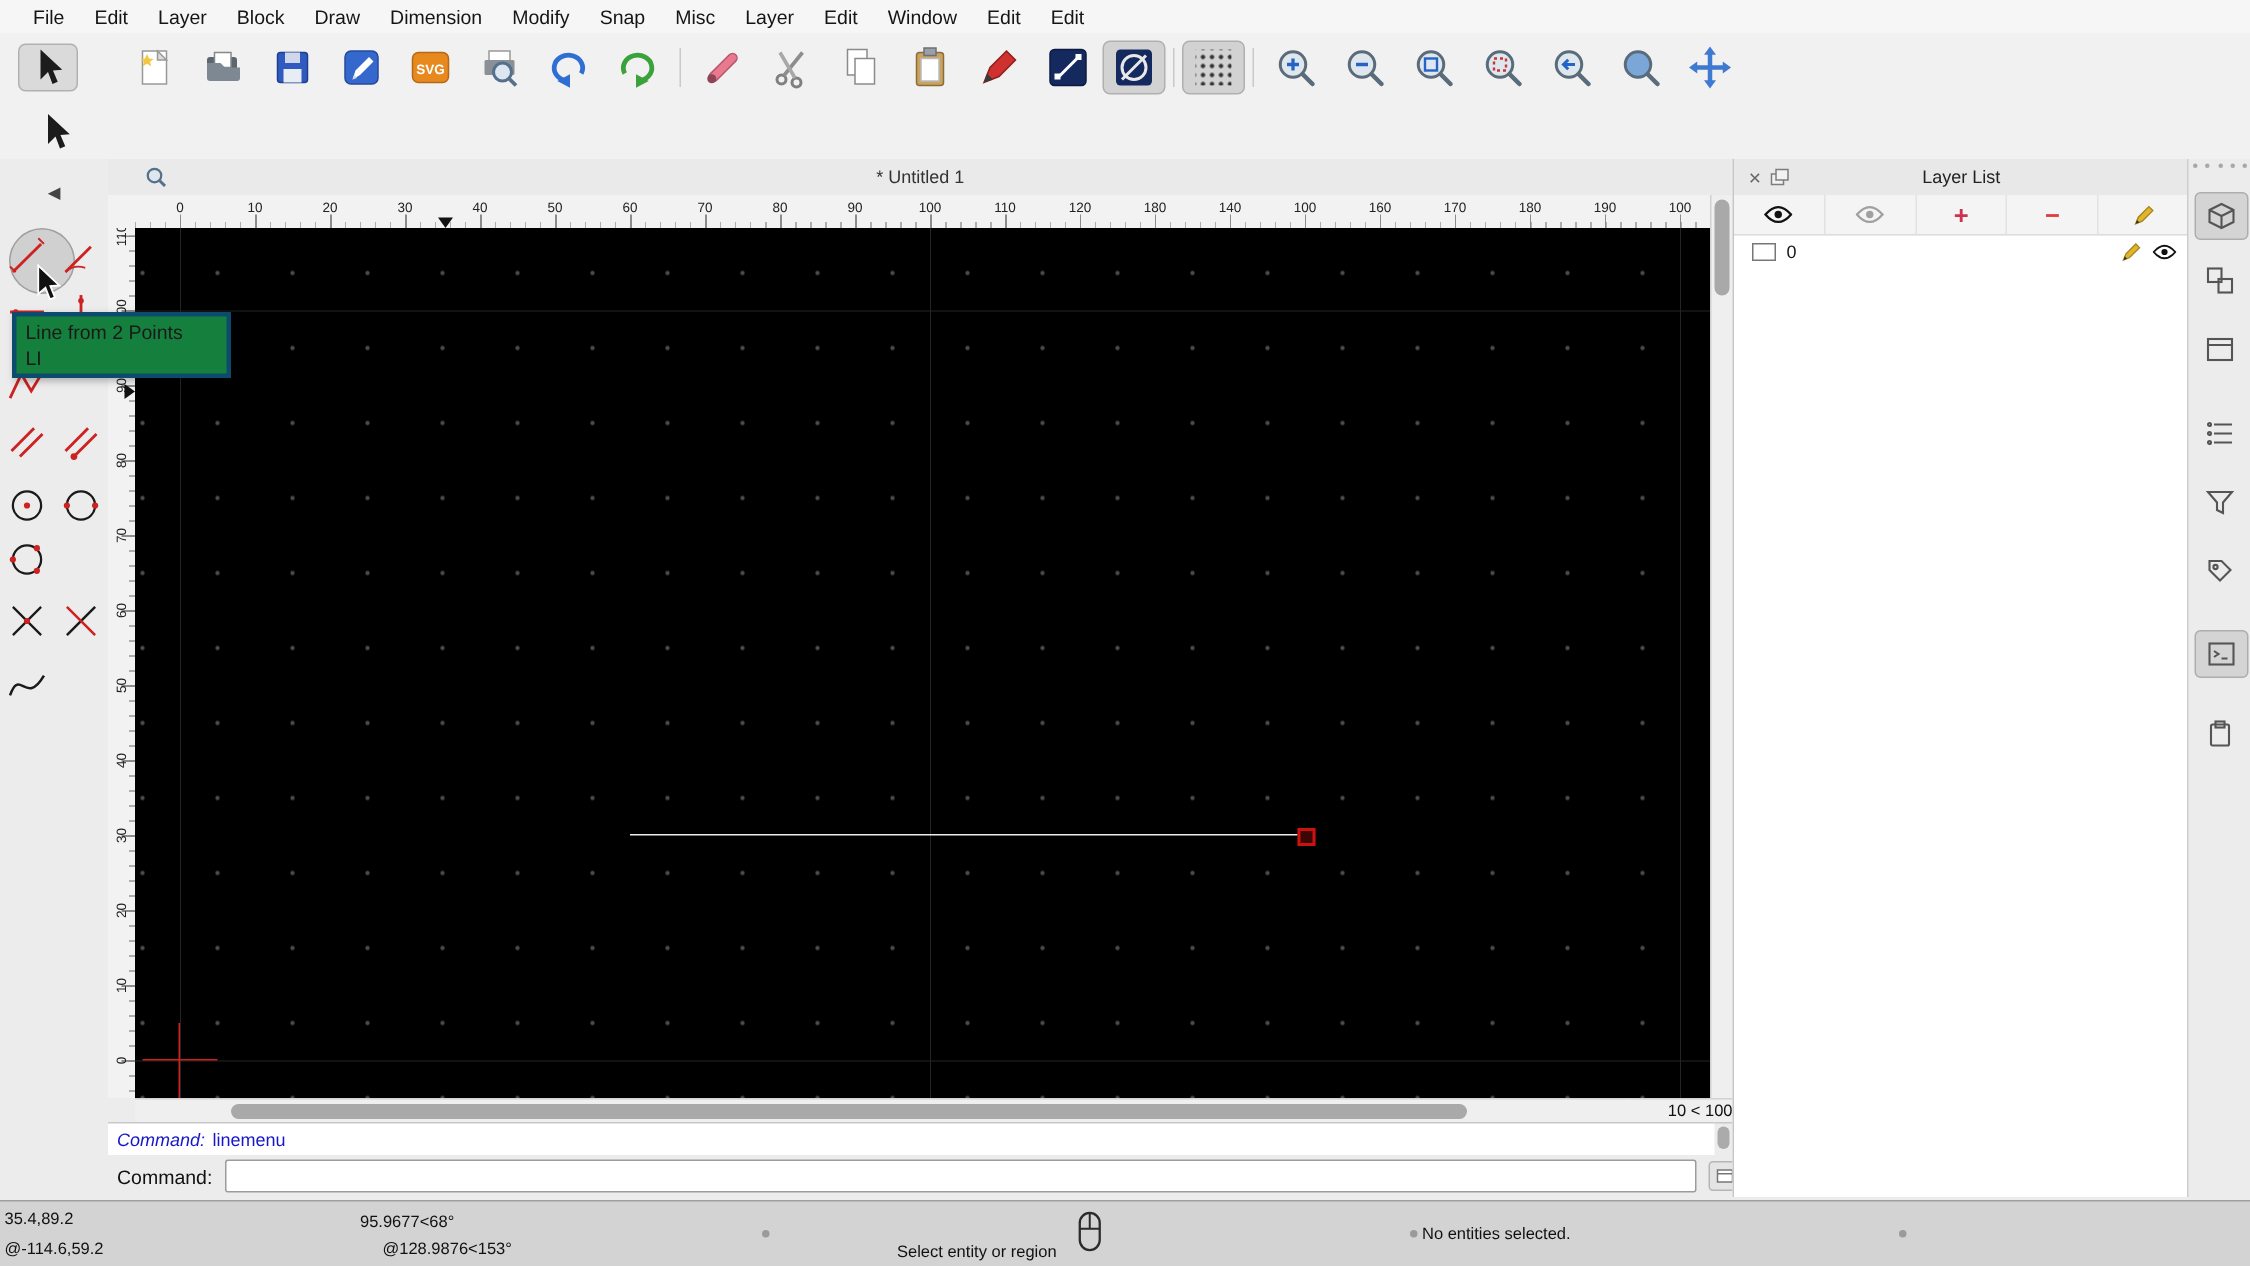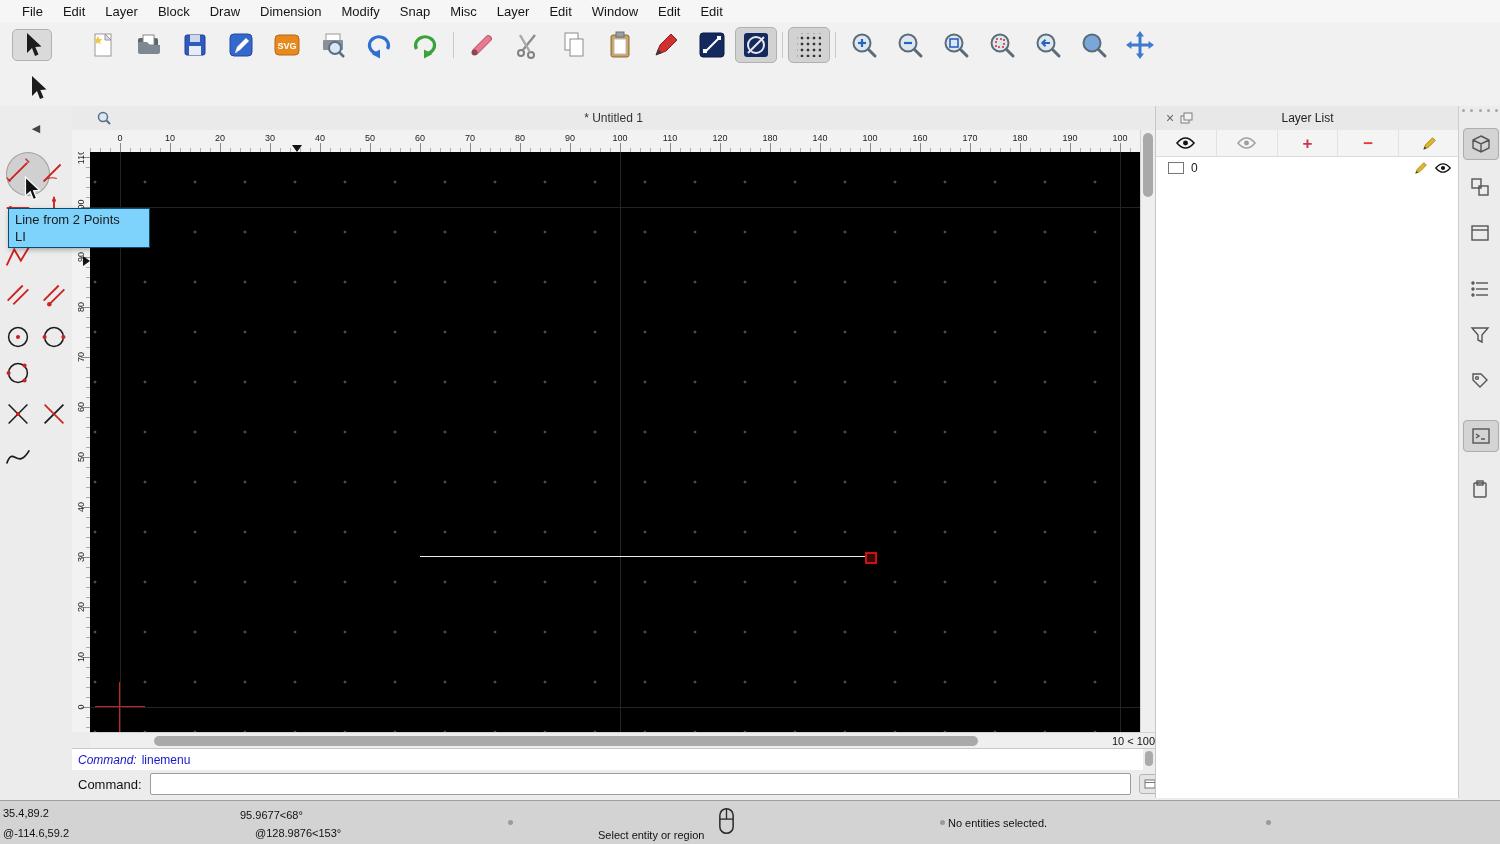--- a/index.html
+++ b/index.html
@@ -82,21 +82,21 @@
   #lp-row .chk{width:14px;height:10px;border:1px solid #777;background:#fff}
   #lp-row .sp{flex:1}
   
   #dockbar{position:absolute;left:1458px;top:106px;width:42px;height:692px;background:#ececec;border-left:1px solid #cdcdcd}
   #dock-grip{position:absolute;left:3px;top:3px;width:36px;display:flex;justify-content:space-between}
   #dock-grip i{width:3px;height:3px;border-radius:50%;background:#a8a8a8}
   .dbtn{position:absolute;left:4px;width:34px;height:30px;display:flex;align-items:center;justify-content:center;border-radius:4px}
   .dbtn.pressed{background:#d4d4d4;border:1px solid #adadad}
   .dbtn svg{width:20px;height:20px;stroke:#555;fill:none;stroke-width:1.4px}
   
-  #tooltip{position:absolute;left:8px;top:208px;width:128px;background:#7dd3fc;border:1px solid #0c4a6e;box-shadow:1px 2px 5px rgba(0,0,0,.28);padding:2px 6px;font-size:13px;line-height:17px;color:#1a1a1a;z-index:80}
+  #tooltip{position:absolute;left:8px;top:208px;width:128px;background:#15803d;border:3px solid #0c4a6e;box-shadow:1px 2px 5px rgba(0,0,0,.28);padding:2px 6px;font-size:13px;line-height:17px;color:#1a1a1a;z-index:80}
   #cursor{position:absolute;left:24px;top:176px;z-index:90}
 </style>
 </head>
 <body>
 
 <div id="menubar">
 
 <span class="menu-item" style="--i: 0;">File</span>
     <span class="menu-item" style="--i: 1;">Edit</span>
     <span class="menu-item" style="--i: 2;">Layer</span>

